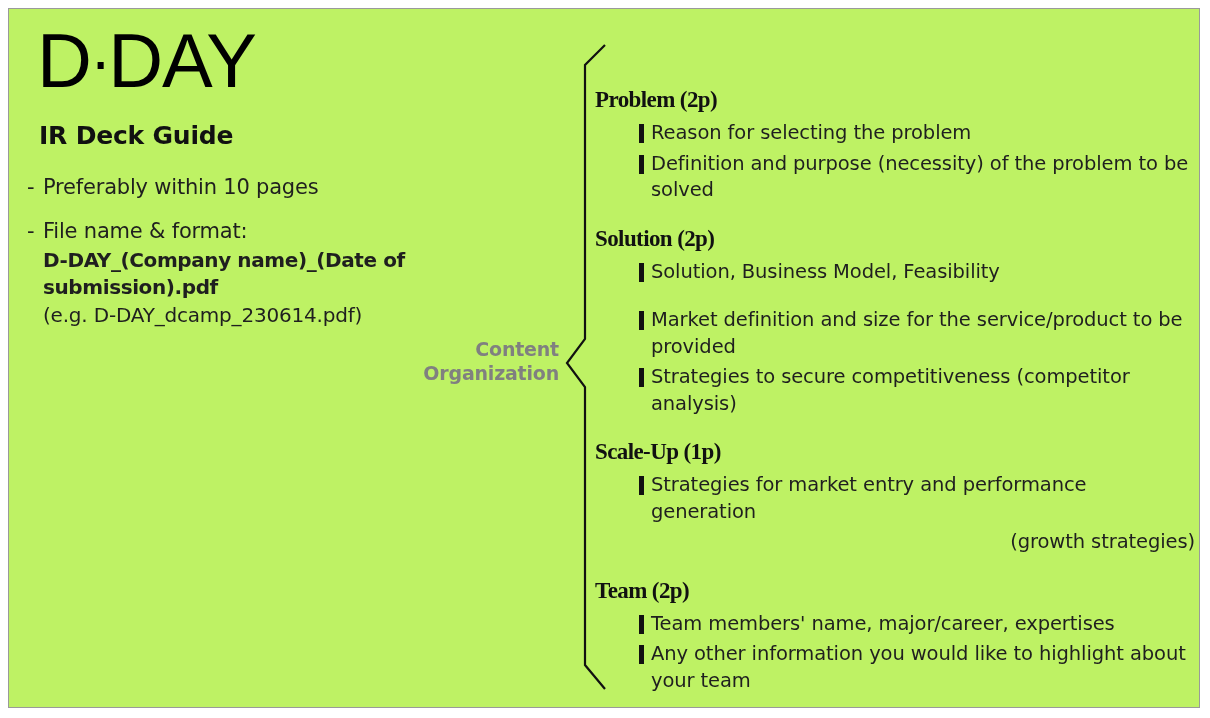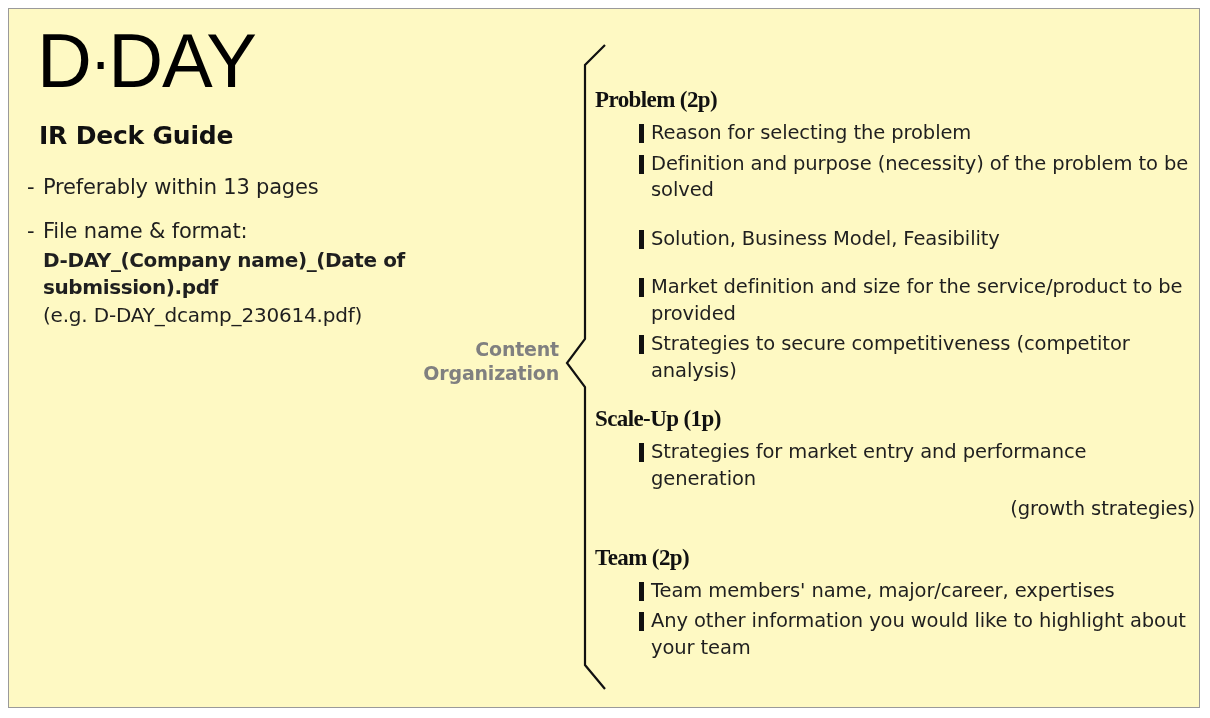--- a/index.html
+++ b/index.html
@@ -6,21 +6,21 @@
   body{
     width:1210px;height:718px;overflow:hidden;
     font-family:"DejaVu Sans", sans-serif;
     color:#1a1a1a;
   }
   .page{
     position:absolute;left:8px;top:8px;
     width:1192px;height:700px;
     border:1px solid #9a9a9a;
     box-sizing:border-box;
-    background:#fef9c3;
+    background:#bef264;
   }
 
   
   .left{
     position:absolute;left:18px;top:14px;width:520px;
   }
   .logo{
     font-family:"Liberation Sans", sans-serif;
     font-weight:400;
     font-size:76px;
@@ -152,21 +152,21 @@
 
     <div class="logo"><span>D</span><span class="mid">·</span><span>DAY</span></div>
 
     <div class="subtitle">IR Deck Guide</div>
 
     <div class="notes">
 
       <div class="note-row">
         <span class="dash">-</span>
         <span class="note-body">
-          <span>Preferably within 13 pages</span>
+          <span>Preferably within 10 pages</span>
         </span>
       </div>
 
       <div class="note-row">
         <span class="dash">-</span>
         <span class="note-body">
           <span>File name &amp; format:</span>
           <span class="note-strong">D-DAY_(Company name)_(Date of submission).pdf</span>
           <span class="note-sub">(e.g. D-DAY_dcamp_230614.pdf)</span>
         </span>
@@ -192,20 +192,21 @@
         <span class="bar"></span>
         <span class="bullet-text">Reason for selecting the problem</span>
       </div>
       <div class="bullet-row">
         <span class="bar"></span>
         <span class="bullet-text">Definition and purpose (necessity) of the problem to be solved</span>
       </div>
     </div>
 
     <div class="sect">
+      <div class="sect-title">Solution (2p)</div>
       <div class="bullet-row">
         <span class="bar"></span>
         <span class="bullet-text">Solution, Business Model, Feasibility</span>
       </div>
     </div>
 
     <div class="sect">
       <div class="bullet-row">
         <span class="bar"></span>
         <span class="bullet-text">Market definition and size for the service/product to be provided</span>

